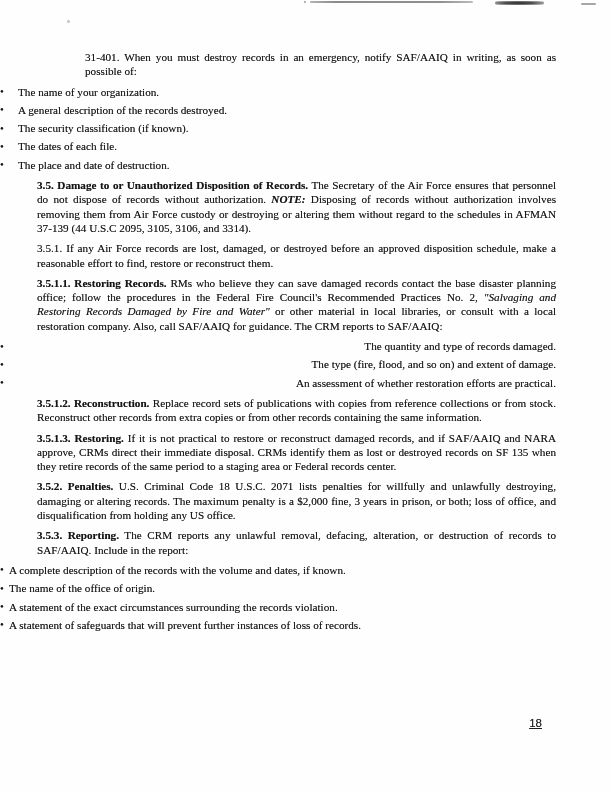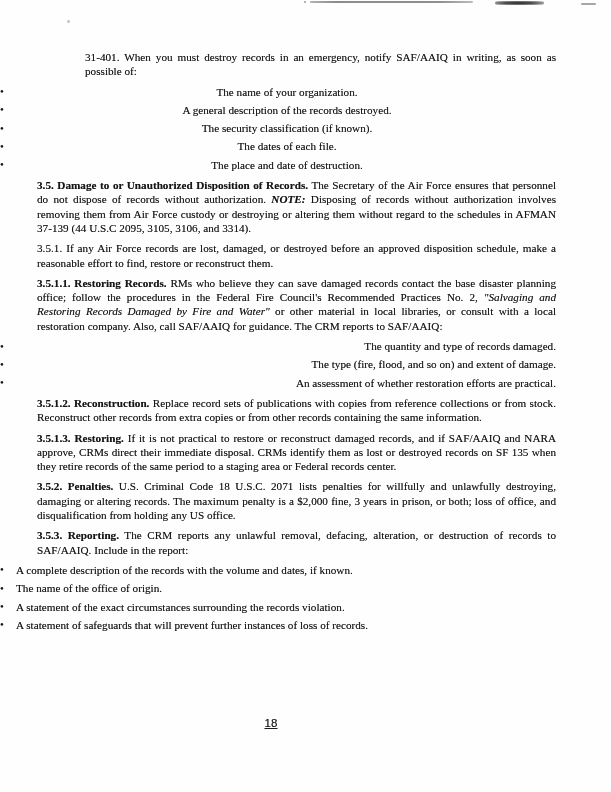--- a/index.html
+++ b/index.html
@@ -25,45 +25,45 @@
   .lvl2  { margin-left: 47px; }
   .lvl3  { margin-left: 61px; }
   .title { font-weight: bold; }
   .note-label { font-weight: bold; font-style: italic; }
   .it    { font-style: italic; }
   .doc ul {
     list-style: none;
     padding: 0;
     margin: 0 55px 6px 0;
   }
-  .ul1 { margin-left: 104px; text-align: center; }
+  .ul1 { margin-left: 104px; }
   .ul2 { margin-left: 97px; text-align: right; }
   .ul3 { margin-left: 78px; }
   .doc li {
     position: relative;
     padding-left: 18px;
     font-size: 11.2px;
     line-height: 14.3px;
     margin-bottom: 4px;
     text-shadow: 0 0 0.4px rgba(20,20,20,0.55);
   }
-  .ul3 li { padding-left: 16px; }
+  .ul3 li { padding-left: 9px; }
   .doc li::before {
     content: "\2022";
     position: absolute;
     left: 0;
     top: -0.5px;
     font-size: 11px;
   }
   .pagenum {
     position: absolute;
     top: 717px;
     left: 0;
     width: 542px;
-    text-align: center;
+    text-align: right;
     font-family: "Liberation Sans", sans-serif;
     font-size: 11.5px;
     color: #1b1b1b;
     text-shadow: 0 0 0.4px rgba(20,20,20,0.5);
     text-decoration: underline;
   }
   
   .art { position: absolute; }
   .art-line {
     left: 310px; top: 1px; width: 163px; height: 1.6px; border-radius: 1px;

